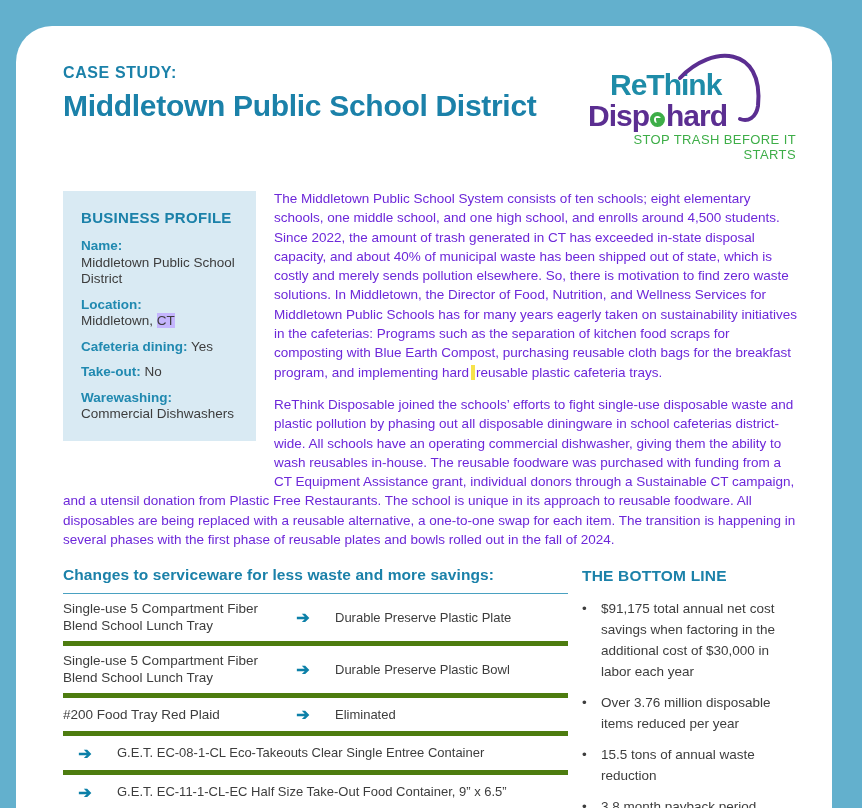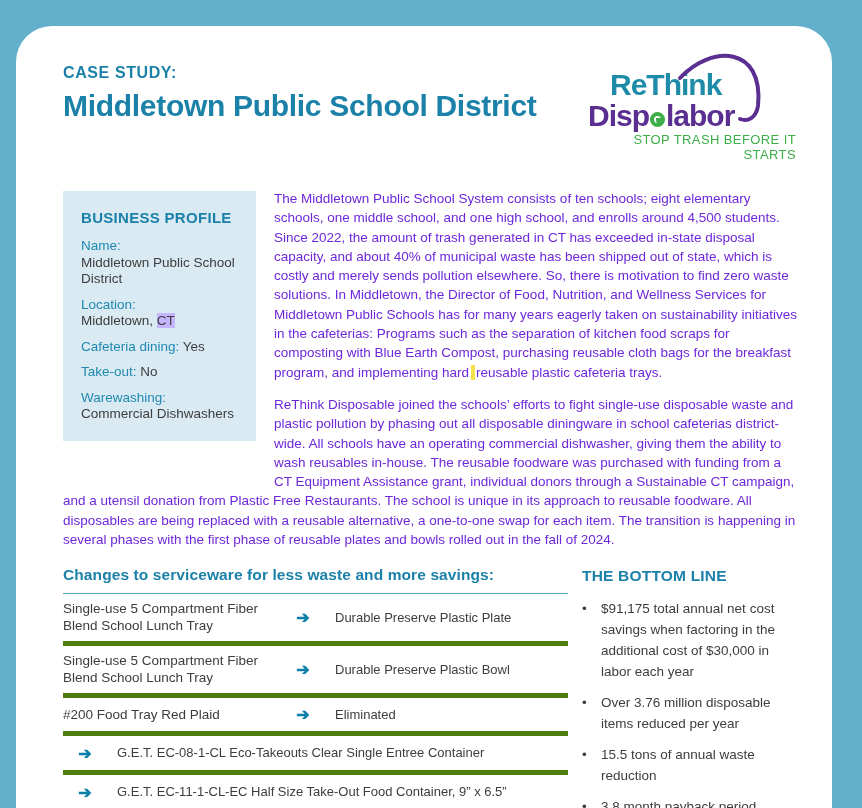--- a/index.html
+++ b/index.html
@@ -47,21 +47,21 @@
   .logo-swoosh { position: absolute; right: 8px; top: -6px; }
 
   
   .content-flow { margin-top: 27px; }
   .profile-box {
     float: left; width: 193px; background: #D9EAF3;
     padding: 18px 14px 18px 18px; margin: 2px 18px 38px 0;
   }
   .profile-heading { color: #1B81A9; font-size: 15px; font-weight: bold; letter-spacing: 0.3px; margin-bottom: 12px; }
   .pf-group { margin-bottom: 9px; font-size: 13.5px; line-height: 16.5px; }
-  .pf-label { color: #2089B0; font-weight: normal; }
+  .pf-label { color: #2089B0; font-weight: bold; }
   .pf-value { color: #3D3D3D; }
   .hl-ct { background: #c4b5fd; }
 
   
   .body-p { font-size: 13.5px; line-height: 19.3px; color: #6d28d9; margin-bottom: 13px; text-align: left; }
   .caret {
     display: inline-block; width: 4px; height: 15px; background: #F6E24B;
     vertical-align: -3px; margin: 0 1px 0 2px;
   }
 
@@ -97,21 +97,21 @@
       <div>
         <div class="kicker">CASE STUDY:</div>
         <div class="doc-title">Middletown Public School District</div>
       </div>
 
       <div class="logo">
         <svg class="logo-swoosh" width="120" height="92" viewBox="0 0 120 92">
           <path d="M 8 30 C 40 -4 92 -2 86 58 C 84 70 76 74 68 71" fill="none" stroke="#5B2E91" stroke-width="4" stroke-linecap="round"></path>
         </svg>
         <div class="logo-line1">ReThink</div>
-        <div class="logo-line2"><span>Disp</span><span class="logo-o"><span class="cup"></span></span><span>labor</span></div>
+        <div class="logo-line2"><span>Disp</span><span class="logo-o"><span class="cup"></span></span><span>hard</span></div>
         <div class="logo-tagline">STOP TRASH BEFORE IT STARTS</div>
       </div>
     </div>
 
     <div class="content-flow">
 
       <div class="profile-box">
         <div class="profile-heading">BUSINESS PROFILE</div>
 
         <div class="pf-group">

